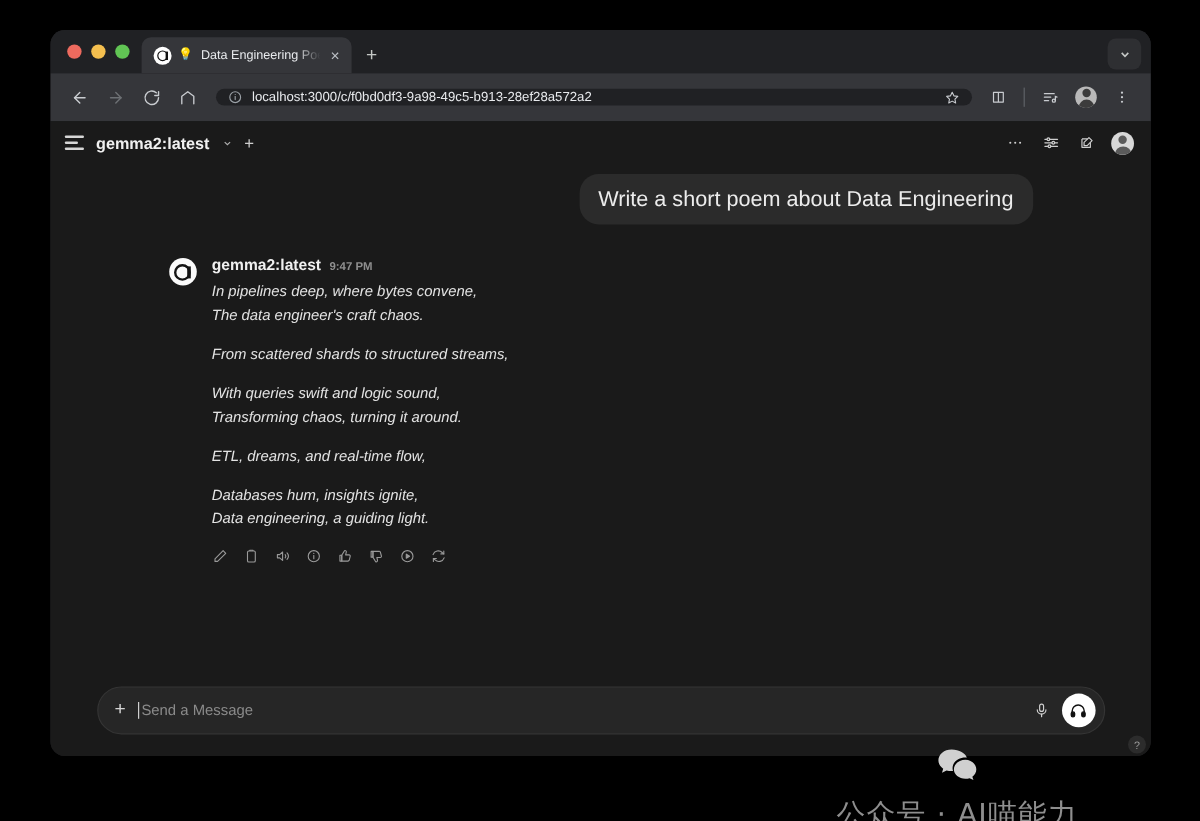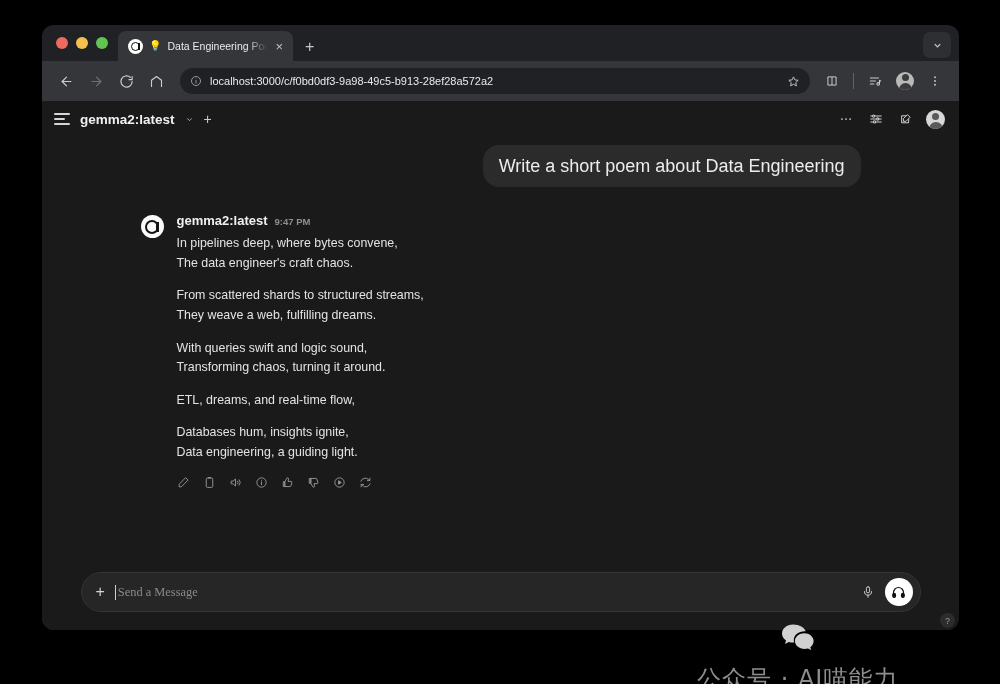--- a/index.html
+++ b/index.html
@@ -135,21 +135,21 @@
     width: 28px; height: 28px;
     display: flex; align-items: center; justify-content: center;
     color: #c9ccd0;
     border-radius: 50%;
     flex: 0 0 auto;
   }
   .nav-btn.disabled { color: #6d7074; }
 
   .omnibox {
     flex: 1 1 auto;
-    height: 26px;
+    height: 14px;
     background: #202124;
     border-radius: 13px;
     display: flex;
     align-items: center;
     padding: 0 10px;
     gap: 8px;
     margin: 0 6px 0 8px;
   }
   .omnibox-icon {
     color: #9aa0a6;
@@ -328,21 +328,21 @@
     font-size: 13px;
     font-weight: bold;
     color: #f0f0f0;
   }
   .assistant-time {
     font-size: 9.5px;
     color: #8f8f8f;
     font-weight: bold;
   }
 
-  .stanza { margin-bottom: 13px; }
+  .stanza { margin-bottom: 13px; font-style: italic; }
   .poem-line {
     font-size: 12.4px;
     color: #e3e3e3;
     line-height: 1.58;
   }
 
   .msg-actions {
     display: flex;
     align-items: center;
     gap: 12px;
@@ -382,21 +382,20 @@
     padding-bottom: 1px;
   }
   .composer-input {
     flex: 1 1 auto;
     font-size: 12.4px;
     color: #8a8a8a;
     border-left: 1px solid #cfcfcf;
     padding-left: 2px;
     white-space: nowrap;
     overflow: hidden;
-    font-family: Liberation Serif, serif;
   }
   .composer-mic {
     color: #d0d0d0;
     flex: 0 0 auto;
     display: flex; align-items: center;
   }
   .composer-call {
     width: 28px; height: 28px;
     border-radius: 50%;
     background: #ffffff;
@@ -592,21 +591,20 @@
               <span class="assistant-time">9:47 PM</span>
             </div>
 
             <div>
               <div class="stanza">
                 <div class="poem-line">In pipelines deep, where bytes convene,</div>
                 <div class="poem-line">The data engineer's craft chaos.</div>
               </div>
               <div class="stanza">
                 <div class="poem-line">From scattered shards to structured streams,</div>
-                <div class="poem-line">They weave a web, fulfilling dreams.</div>
               </div>
               <div class="stanza">
                 <div class="poem-line">With queries swift and logic sound,</div>
                 <div class="poem-line">Transforming chaos, turning it around.</div>
               </div>
               <div class="stanza">
                 <div class="poem-line">ETL, dreams, and real-time flow,</div>
               </div>
               <div class="stanza">
                 <div class="poem-line">Databases hum, insights ignite,</div>

